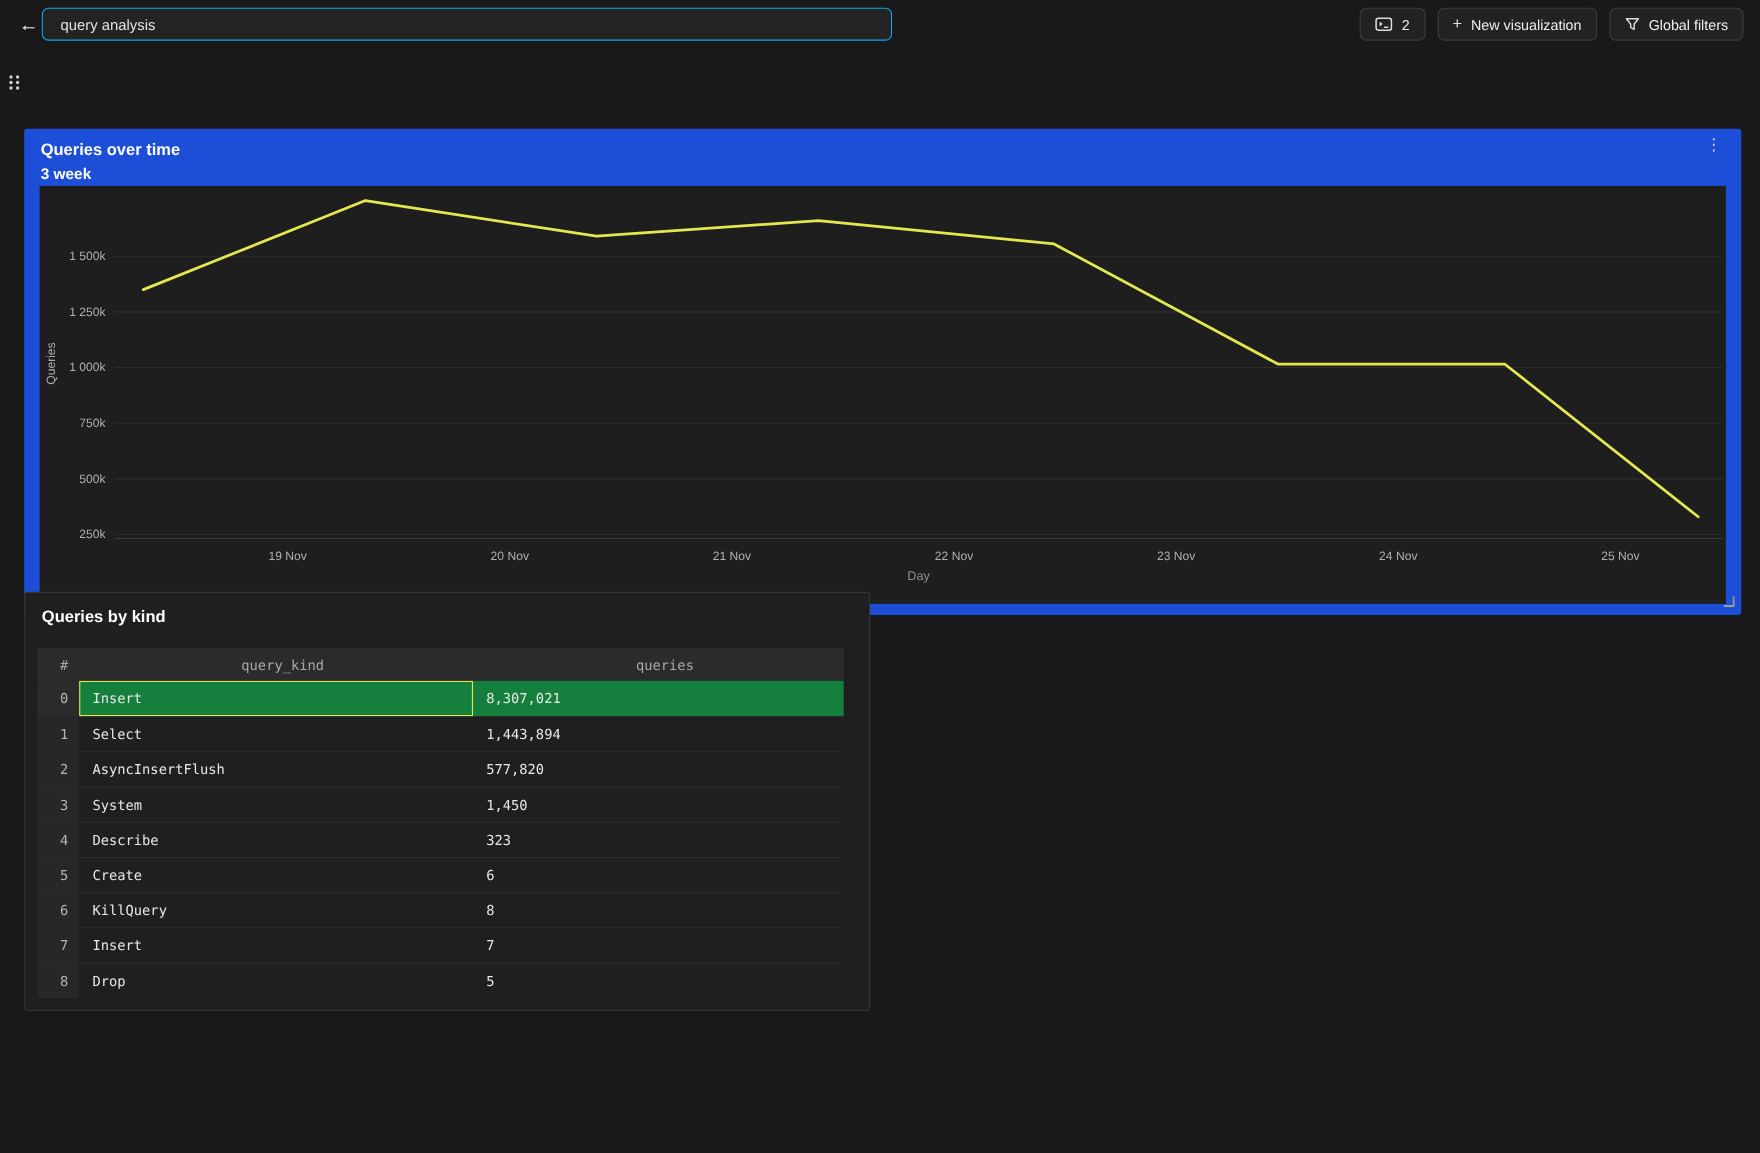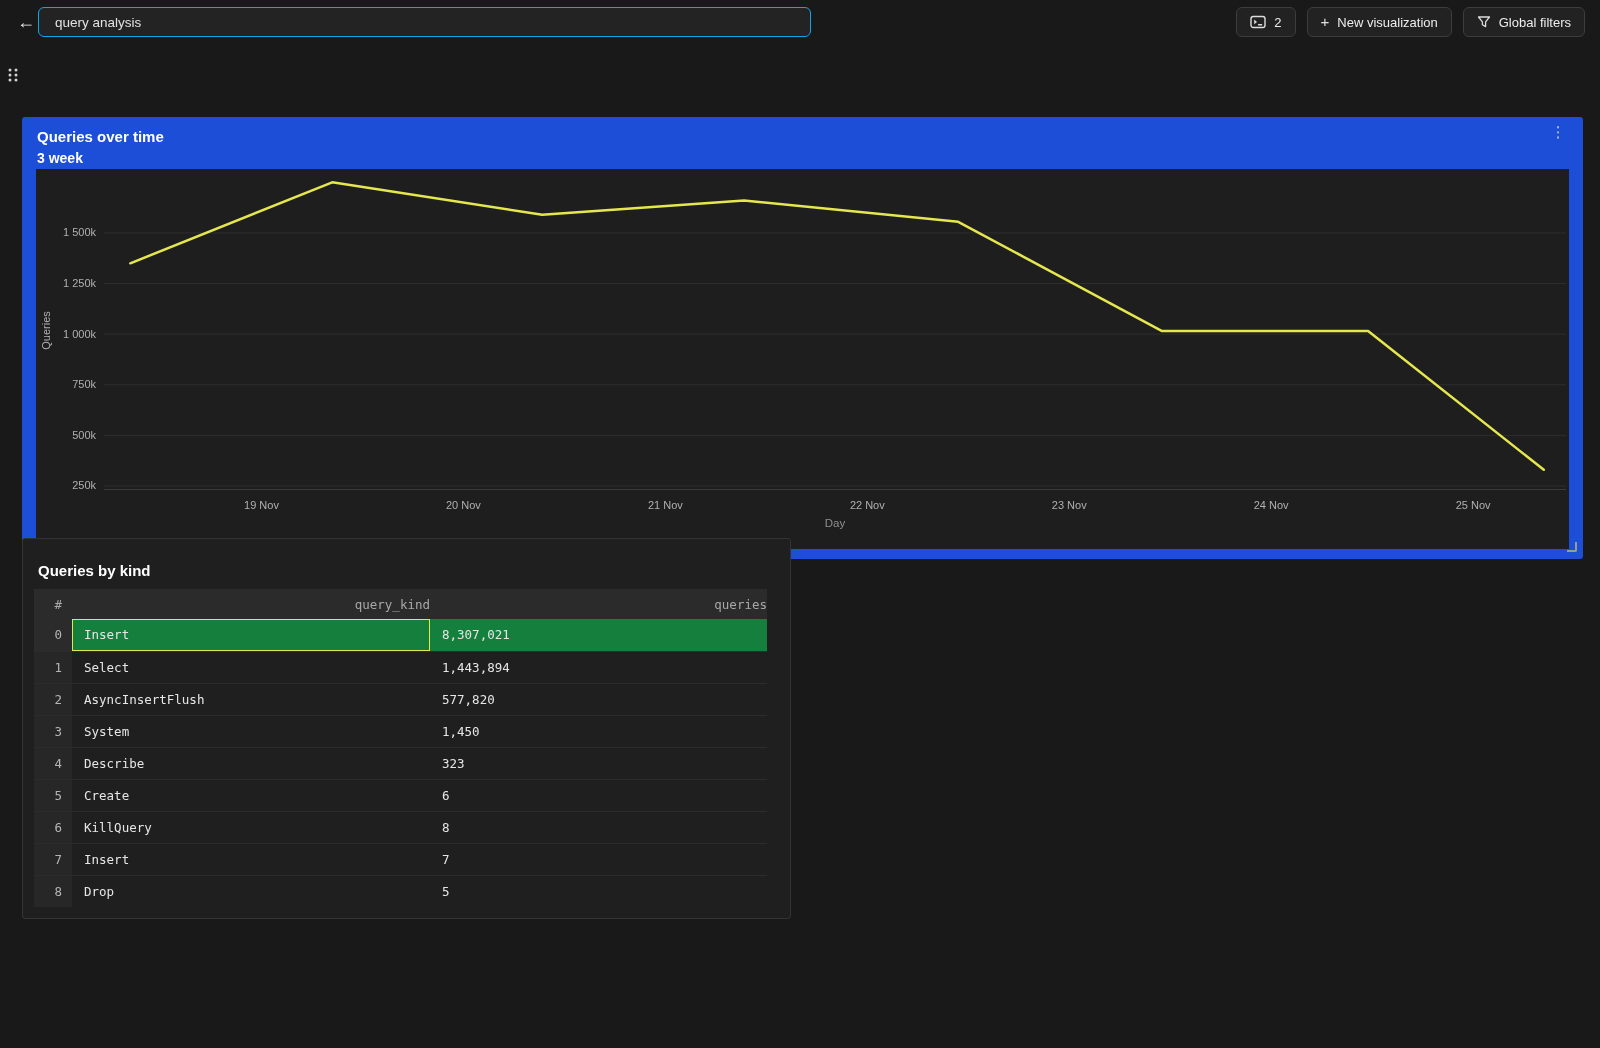--- a/index.html
+++ b/index.html
@@ -56,32 +56,32 @@
     border-right: 2px solid #9a9a9a; border-bottom: 2px solid #9a9a9a;
     border-bottom-right-radius: 2px; cursor: nwse-resize;
   }
   .tick-text { font: 11px "Liberation Sans", sans-serif; fill: #b0b0b0; }
   .axis-title { font: 11.5px "Liberation Sans", sans-serif; fill: #8f8f8f; }
   
   .table-panel {
     position: absolute; left: 22px; top: 538px; width: 769px; height: 381px;
     background: #1f1f1f; border: 1px solid #333333; border-radius: 3px;
   }
-  .table-title { position: absolute; left: 15px; top: 23px; font-size: 15px; font-weight: bold; color: #ffffff; }
+  .table-title { position: absolute; left: 15px; top: 13px; font-size: 15px; font-weight: bold; color: #ffffff; }
   .qk-table {
     position: absolute; left: 11px; top: 50px; width: 733px;
     border-collapse: collapse; table-layout: fixed;
     font-family: "DejaVu Sans Mono", "Liberation Mono", monospace; font-size: 12.5px;
   }
   .qk-table col.c-num { width: 38px; }
   .qk-table col.c-kind { width: 358px; }
   .qk-table col.c-queries { width: 337px; }
   .qk-table th {
     background: #2b2b2b; color: #a8a8a8; font-weight: normal; height: 30px;
-    text-align: right; padding: 0 0 0 12px;
+    text-align: center; padding: 0 0 0 12px;
   }
   .qk-table th.num { text-align: right; padding: 0 10px 0 0; }
   .qk-table td { height: 32px; color: #e6e6e6; padding: 0 0 0 12px; border-bottom: 1px solid #2c2c2c; }
   .qk-table tr:last-child td { border-bottom: none; }
   .qk-table td.num {
     background: #272727; color: #b5b5b5; text-align: right; padding: 0 10px 0 0;
   }
   .qk-table tr.selected-row td { background: #15803d; }
   .qk-table tr.selected-row td.num { background: #2b2b2b; }
   .qk-table td.cell-selected { position: relative; }

